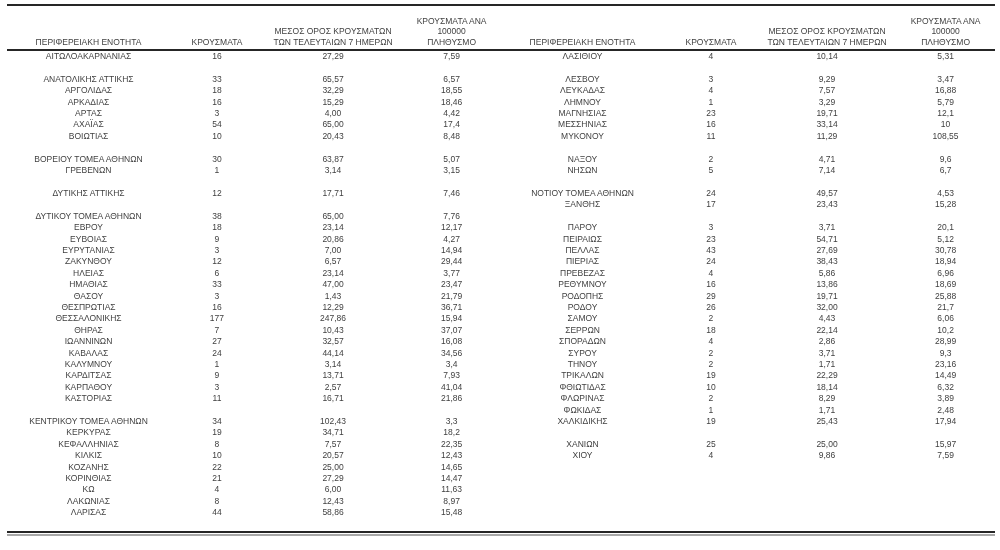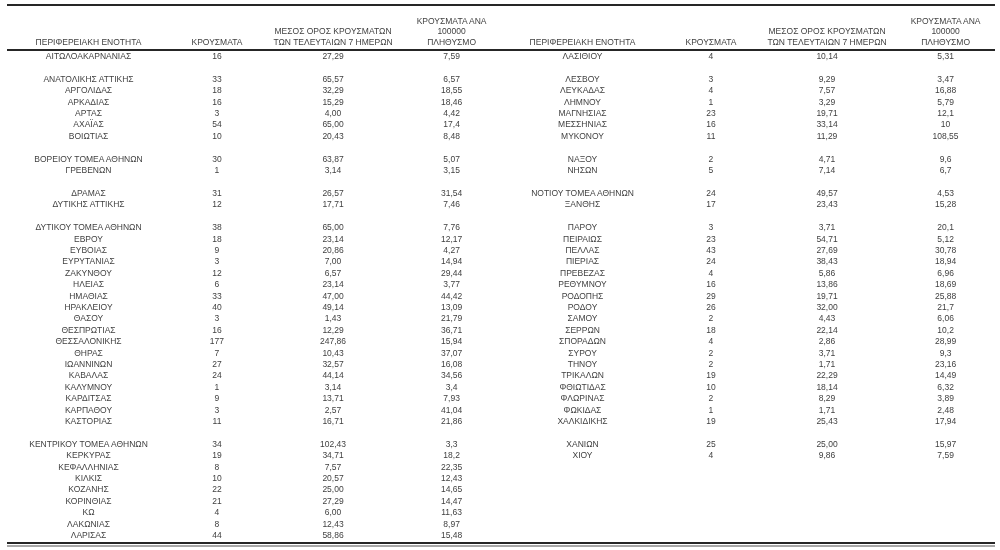--- a/index.html
+++ b/index.html
@@ -182,26 +182,20 @@
           <div class="cell c-per100k">5,07</div>
         </div>
         <div class="trow">
           <div class="cell c-region">ΓΡΕΒΕΝΩΝ</div>
           <div class="cell c-cases">1</div>
           <div class="cell c-avg7">3,14</div>
           <div class="cell c-per100k">3,15</div>
         </div>
         <div class="trow"></div>
         <div class="trow">
-          <div class="cell c-region">ΔΡΑΜΑΣ</div>
-          <div class="cell c-cases">31</div>
-          <div class="cell c-avg7">26,57</div>
-          <div class="cell c-per100k">31,54</div>
-        </div>
-        <div class="trow">
           <div class="cell c-region">ΔΥΤΙΚΗΣ ΑΤΤΙΚΗΣ</div>
           <div class="cell c-cases">12</div>
           <div class="cell c-avg7">17,71</div>
           <div class="cell c-per100k">7,46</div>
         </div>
         <div class="trow"></div>
         <div class="trow">
           <div class="cell c-region">ΔΥΤΙΚΟΥ ΤΟΜΕΑ ΑΘΗΝΩΝ</div>
           <div class="cell c-cases">38</div>
           <div class="cell c-avg7">65,00</div>
@@ -234,27 +228,21 @@
         <div class="trow">
           <div class="cell c-region">ΗΛΕΙΑΣ</div>
           <div class="cell c-cases">6</div>
           <div class="cell c-avg7">23,14</div>
           <div class="cell c-per100k">3,77</div>
         </div>
         <div class="trow">
           <div class="cell c-region">ΗΜΑΘΙΑΣ</div>
           <div class="cell c-cases">33</div>
           <div class="cell c-avg7">47,00</div>
-          <div class="cell c-per100k">44,42</div>
-        </div>
-        <div class="trow">
-          <div class="cell c-region">ΗΡΑΚΛΕΙΟΥ</div>
-          <div class="cell c-cases">40</div>
-          <div class="cell c-avg7">49,14</div>
-          <div class="cell c-per100k">13,09</div>
+          <div class="cell c-per100k">23,47</div>
         </div>
         <div class="trow">
           <div class="cell c-region">ΘΑΣΟΥ</div>
           <div class="cell c-cases">3</div>
           <div class="cell c-avg7">1,43</div>
           <div class="cell c-per100k">21,79</div>
         </div>
         <div class="trow">
           <div class="cell c-region">ΘΕΣΠΡΩΤΙΑΣ</div>
           <div class="cell c-cases">16</div>

